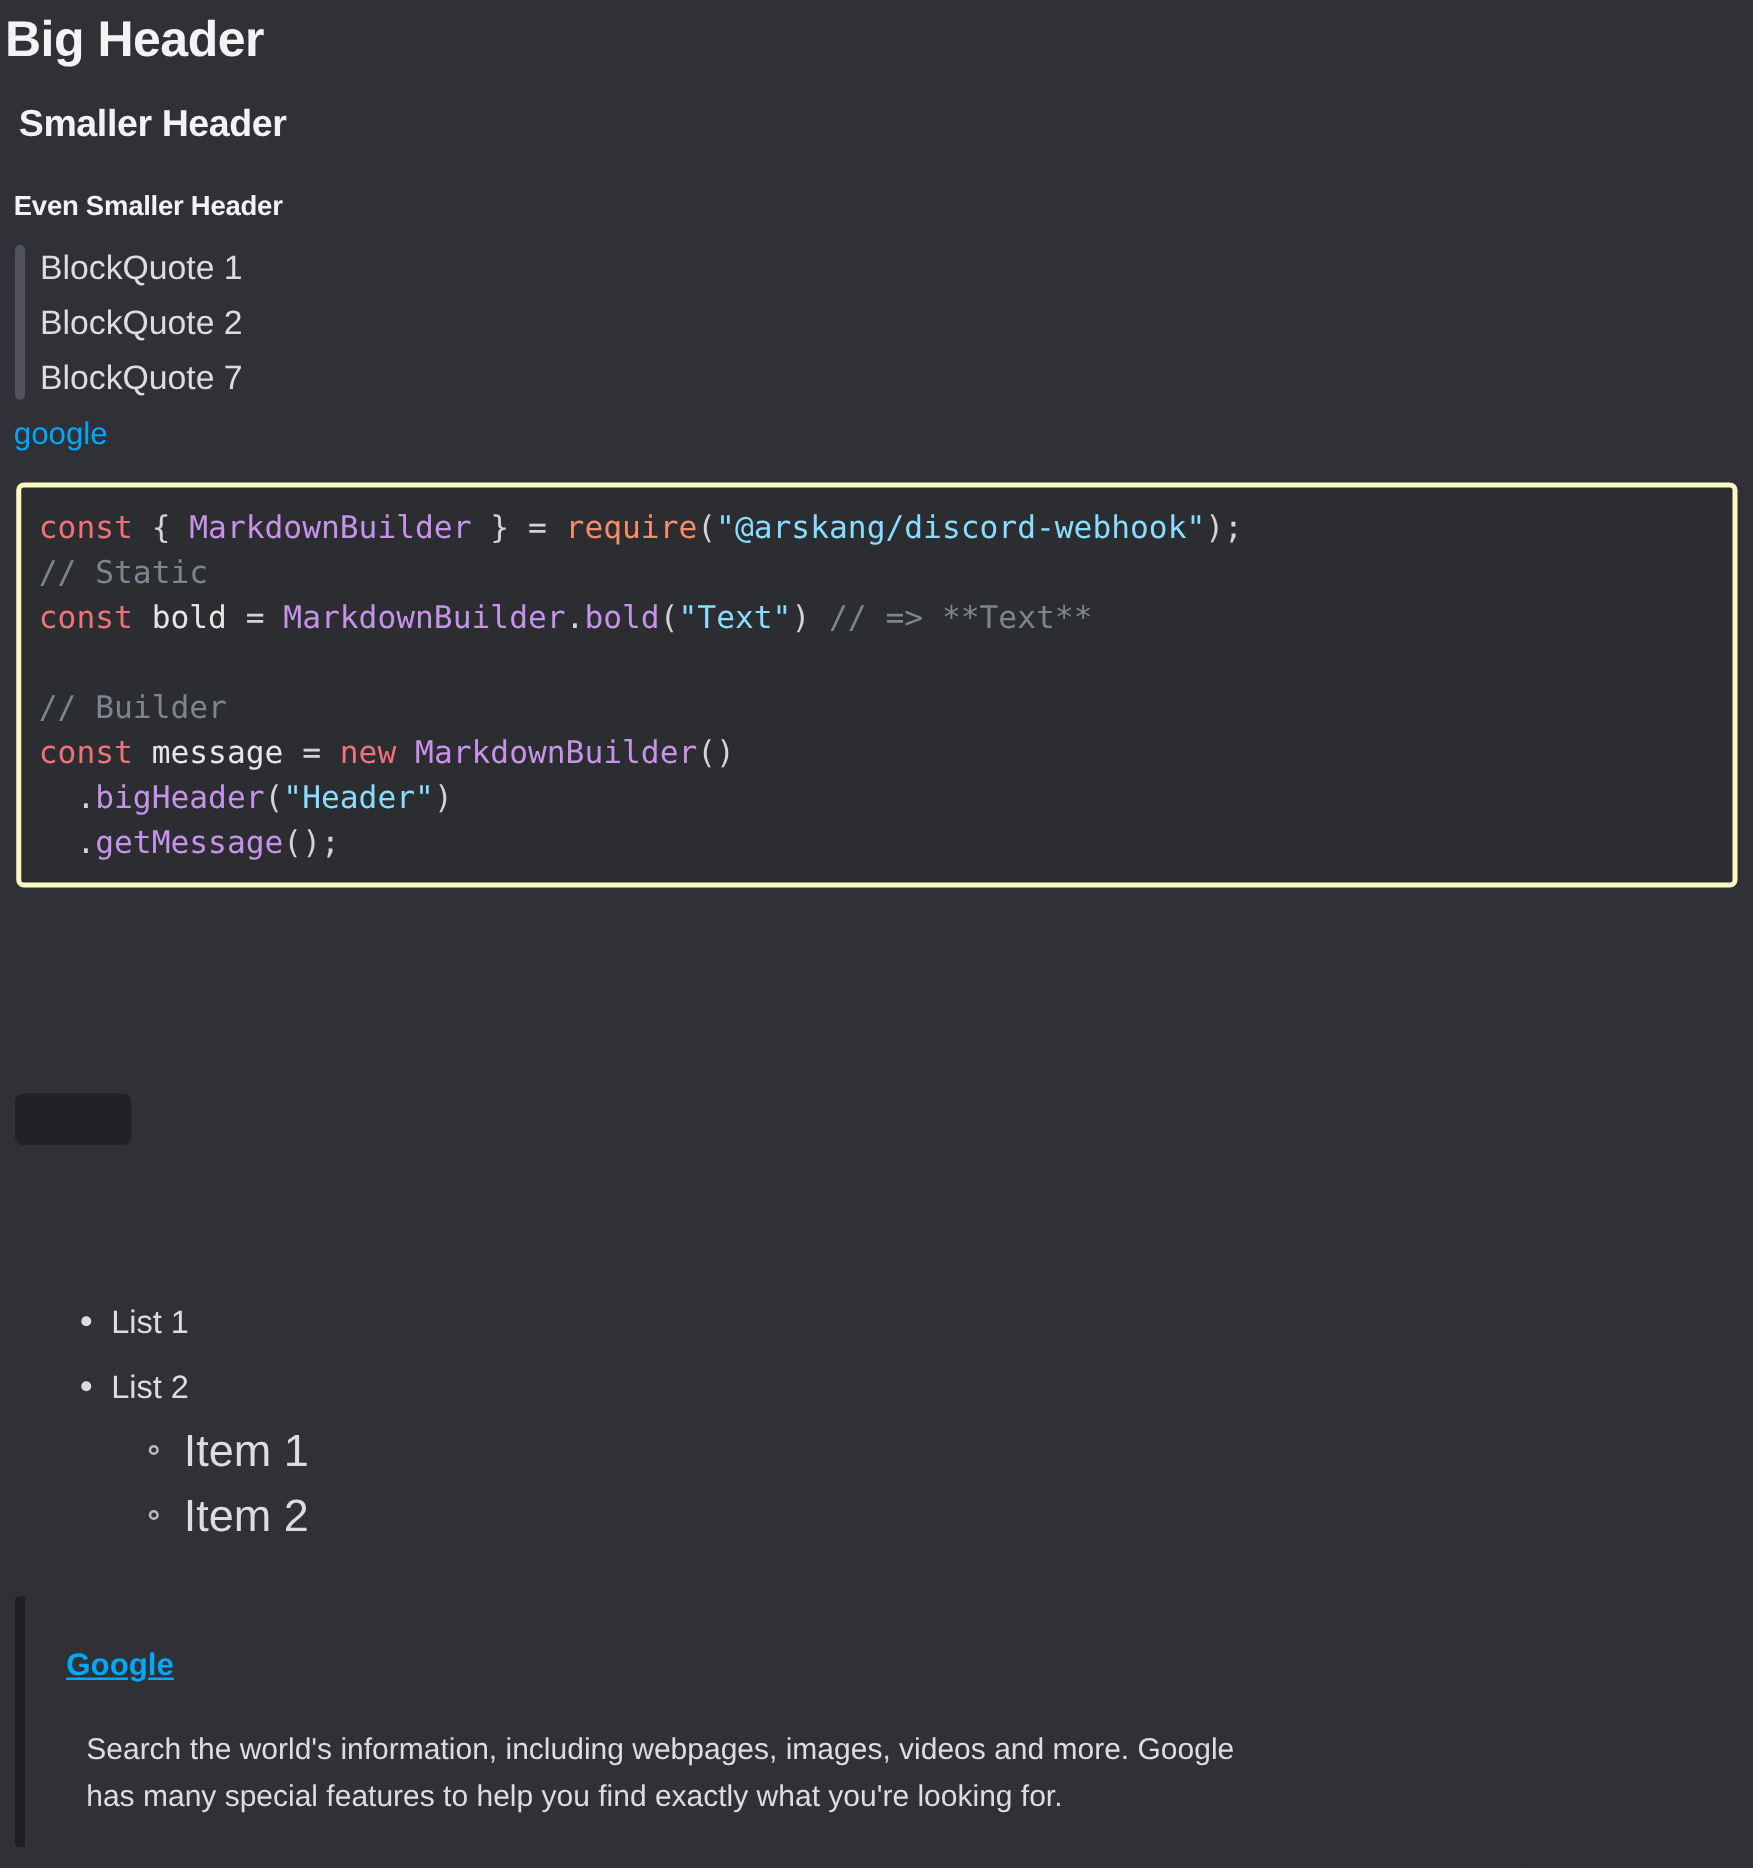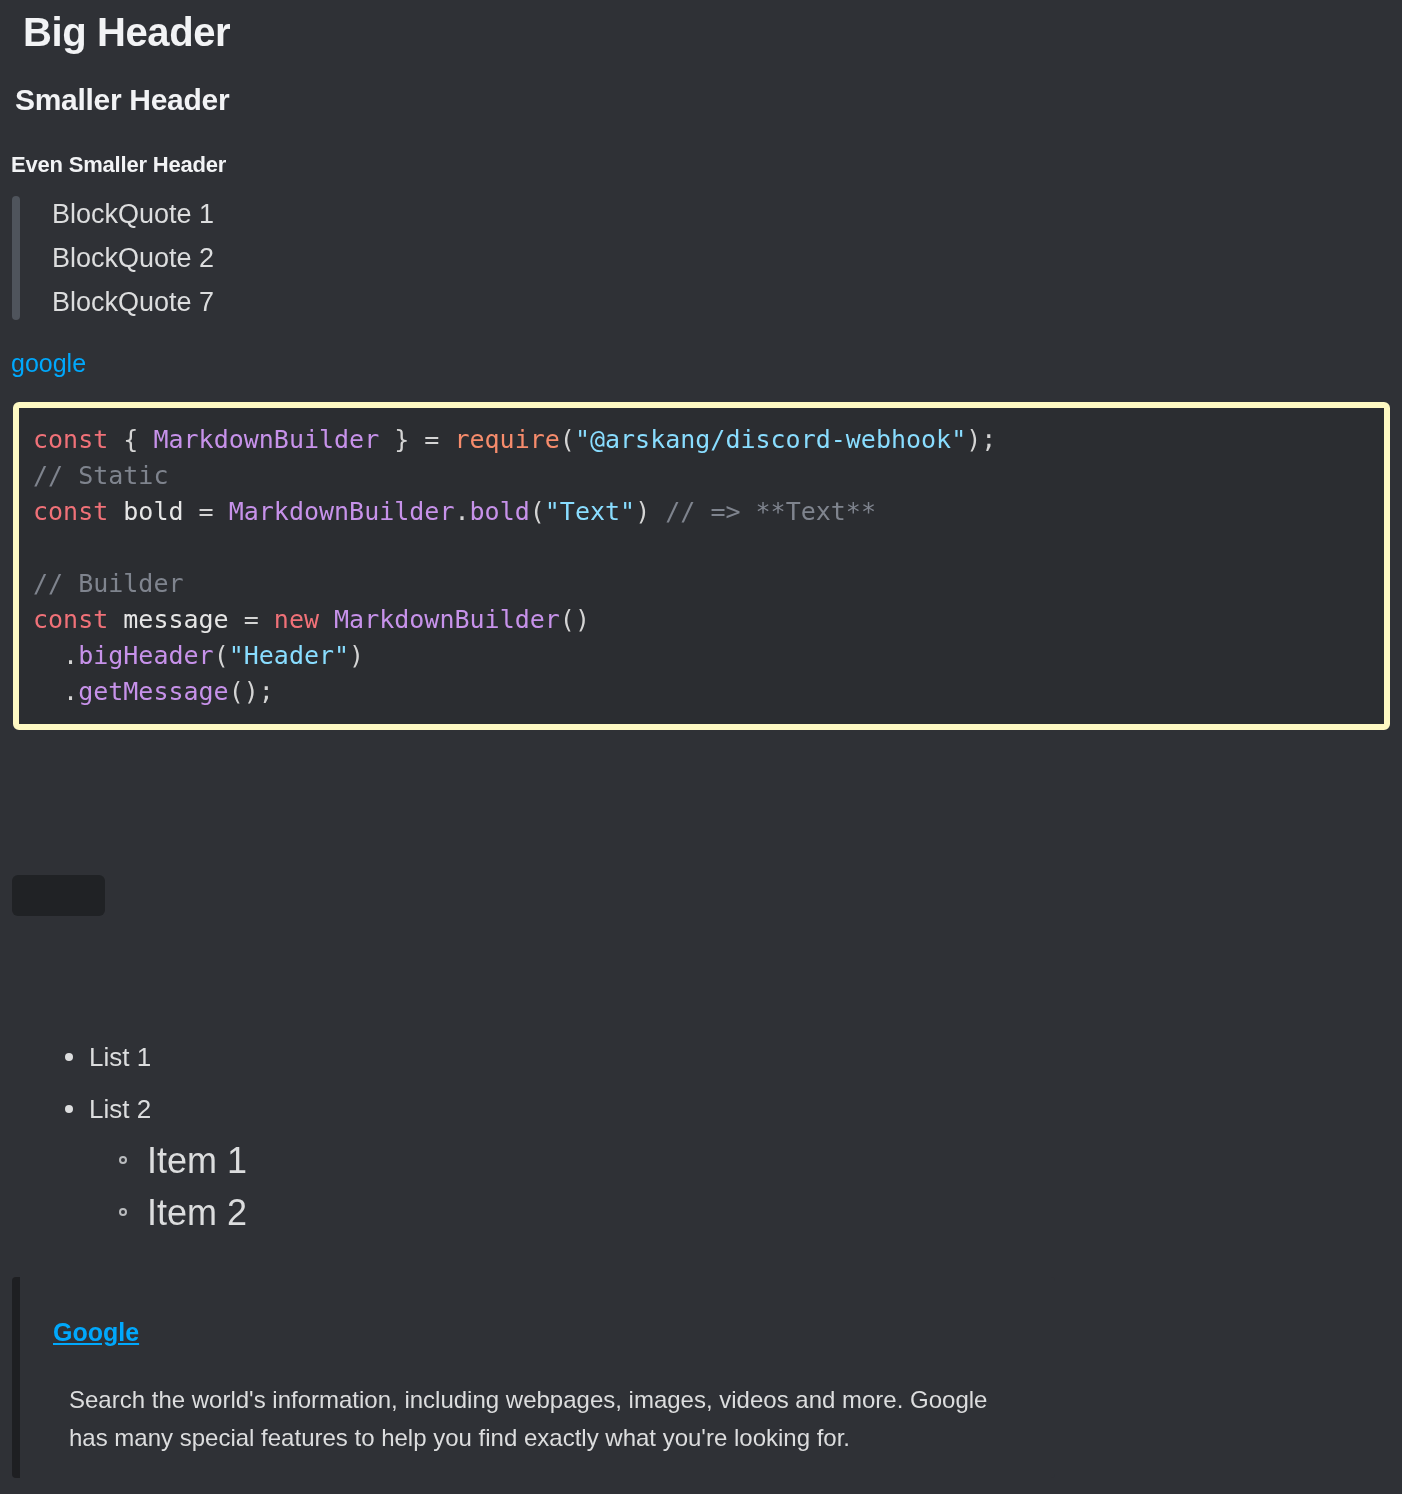--- a/index.html
+++ b/index.html
@@ -22,21 +22,21 @@
     padding: 0;
     box-sizing: border-box;
   }
 
   
   .h1 {
     font-size: 40px;
     font-weight: bold;
     color: #f2f3f5;
     margin: 0;
-    padding: 8px 0 0 23px;
+    padding: 8px 0 0 4px;
     letter-spacing: -0.4px;
     line-height: 1.2;
   }
   .h2 {
     font-size: 30px;
     font-weight: bold;
     color: #f2f3f5;
     margin: 4px;
     padding: 22px 0 0 11px;
     letter-spacing: -0.3px;
@@ -48,22 +48,22 @@
     color: #f2f3f5;
     margin: 0;
     padding: 30px 0 0 11px;
     letter-spacing: -0.2px;
     line-height: 1.2;
   }
 
   
   .blockquote {
     position: relative;
-    margin: 14px 0 16px 0;
-    padding: 0 0 0 52px;
+    margin: 14px 0 0 0;
+    padding: 0 0 0 32px;
   }
   .blockquote-bar {
     position: absolute;
     left: 12px;
     top: 4px;
     bottom: 4px;
     width: 8px;
     border-radius: 4px;
     background: #4f545c;
   }
@@ -82,21 +82,21 @@
   a.link {
     color: #00a8fc;
     text-decoration: none;
     cursor: pointer;
   }
 
   
   .codeblock {
     margin: 22px 12px 4px 13px;
     background: #2b2d31;
-    border: 6px solid #fef9c3;
+    border: 4px solid #fef9c3;
     border-radius: 6px;
     padding: 14px 16px 14px 14px;
     box-sizing: border-box;
     overflow: hidden;
   }
   .code {
     font-family: "DejaVu Sans Mono", "Liberation Mono", monospace;
     font-size: 25px;
     line-height: 36px;
     white-space: pre;

